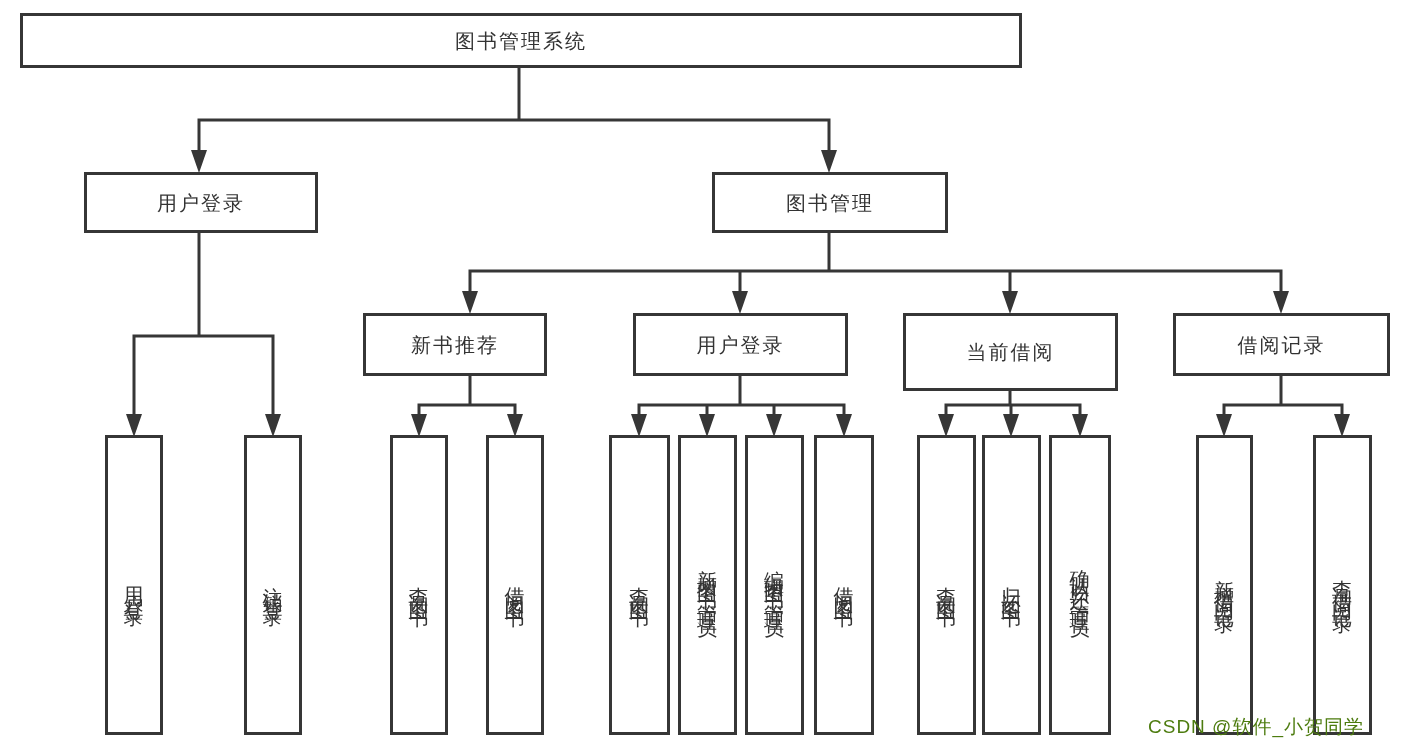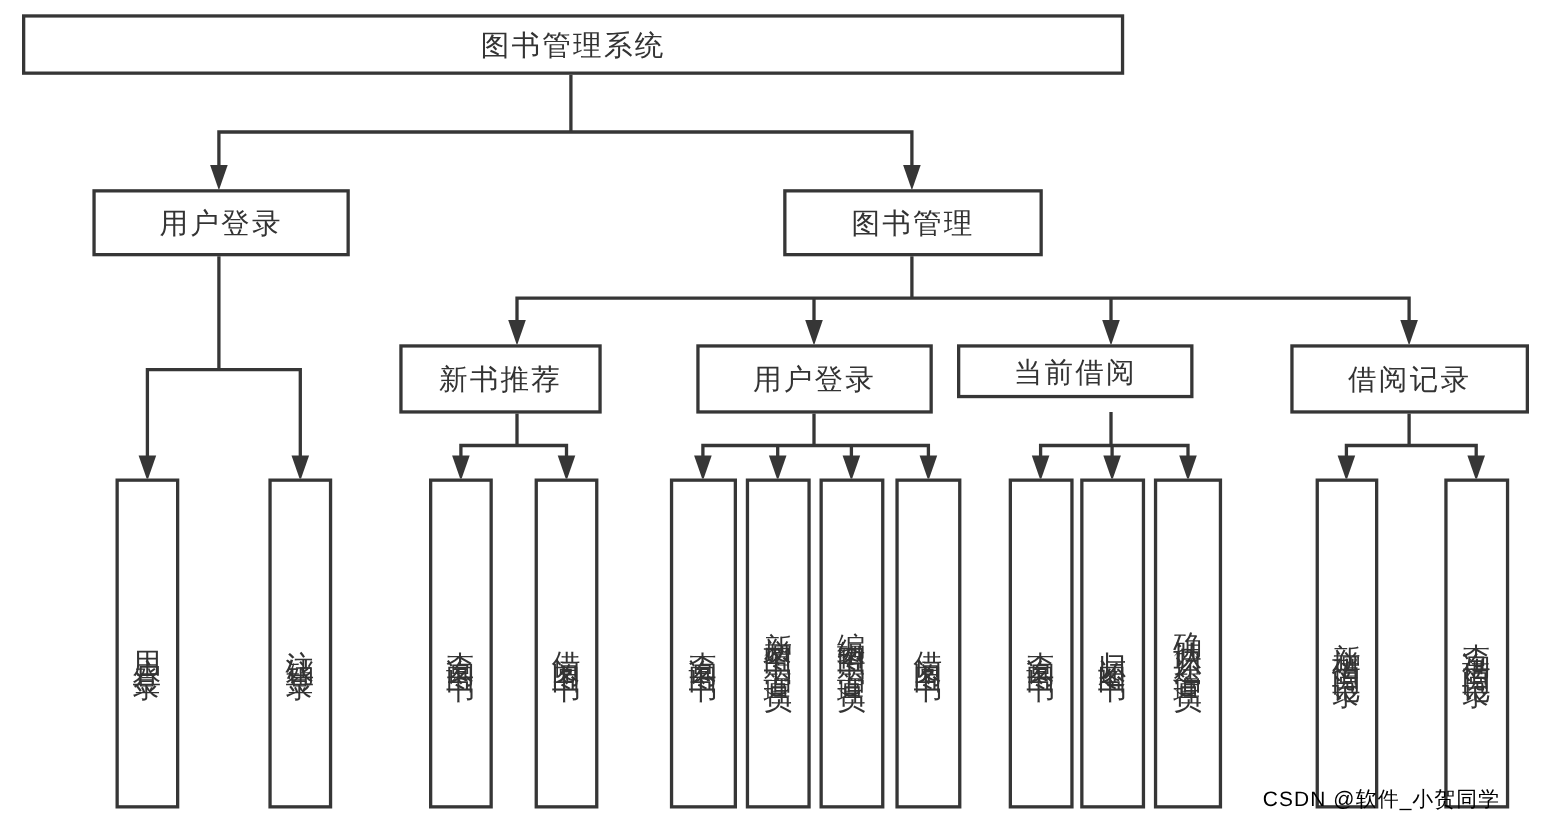--- a/index.html
+++ b/index.html
@@ -19,42 +19,42 @@
   }
   .box {
     position: absolute;
     box-sizing: border-box;
     background: #ffffff;
     border: 3px solid #363636;
     display: flex;
     align-items: center;
     justify-content: center;
     color: #333333;
-    font-size: 26px;
+    font-size: 20px;
     z-index: 2;
   }
   .hbox span {
     letter-spacing: 2px;
     white-space: nowrap;
     line-height: 1;
   }
   .vbox span {
     writing-mode: vertical-rl;
     text-orientation: mixed;
     letter-spacing: 7px;
     line-height: 1;
     white-space: nowrap;
   }
   
   #n-root          { left: 20px;   top: 13px;  width: 1002px; height: 55px; }
   #n-user-login    { left: 84px;   top: 172px; width: 234px;  height: 61px; }
   #n-book-mgmt     { left: 712px;  top: 172px; width: 236px;  height: 61px; }
   #n-new-book      { left: 363px;  top: 313px; width: 184px;  height: 63px; }
   #n-book-borrow   { left: 633px;  top: 313px; width: 215px;  height: 63px; }
-  #n-current       { left: 870px;  top: 313px; width: 215px;  height: 49px; }
+  #n-current       { left: 903px;  top: 313px; width: 215px;  height: 78px; }
   #n-records       { left: 1173px; top: 313px; width: 217px;  height: 63px; align-items: center; }
   .leaf { top: 435px; height: 300px; }
   #l-login        { left: 105px;  width: 58px; }
   #l-logout       { left: 244px;  width: 58px; }
   #l-query-1      { left: 390px;  width: 58px; }
   #l-borrow-1     { left: 486px;  width: 58px; }
   #l-query-2      { left: 609px;  width: 61px; }
   #l-add-book     { left: 678px;  width: 59px; }
   #l-edit-book    { left: 745px;  width: 59px; }
   #l-borrow-2     { left: 814px;  width: 60px; }
@@ -62,21 +62,21 @@
   #l-return       { left: 982px;  width: 59px; }
   #l-confirm      { left: 1049px; width: 62px; }
   #l-add-record   { left: 1196px; width: 57px; }
   #l-query-record { left: 1313px; width: 59px; }
   .watermark {
     position: absolute;
     left: 1148px;
     top: 714px;
     font-size: 19px;
     letter-spacing: 1px;
-    color: #000000;
+    color: #4d7c0f;
     white-space: nowrap;
     z-index: 5;
   }
 </style>
 </head>
 <body>
 
 <div class="stage">
 
   <svg class="connectors" viewBox="0 0 1405 747" xmlns="http://www.w3.org/2000/svg">

